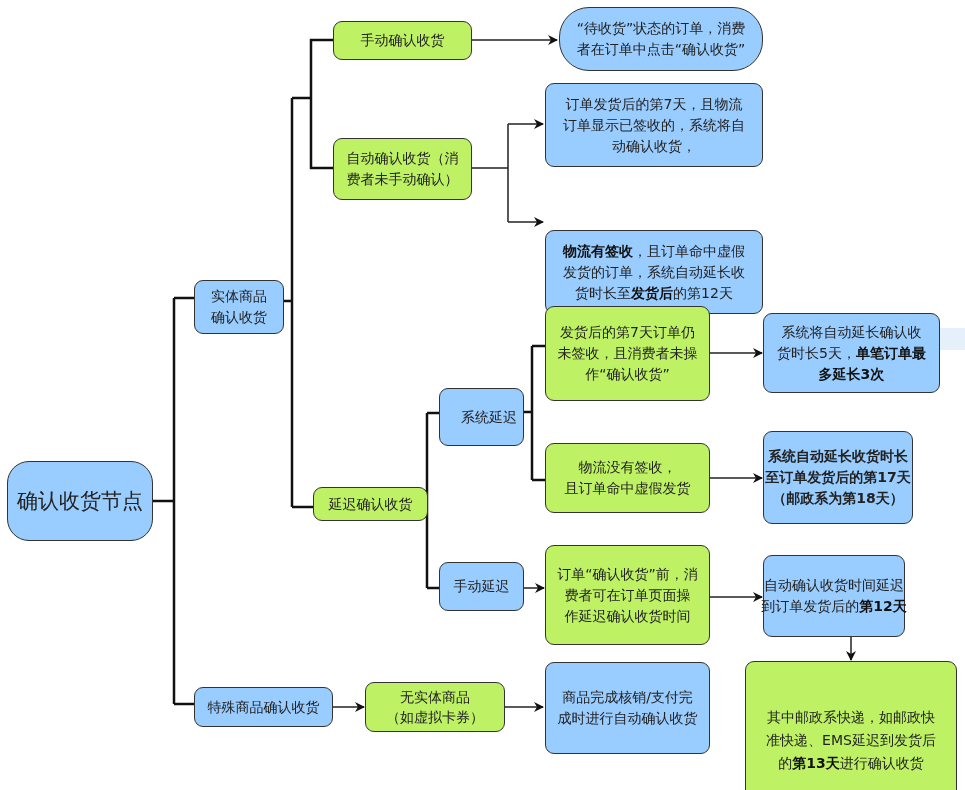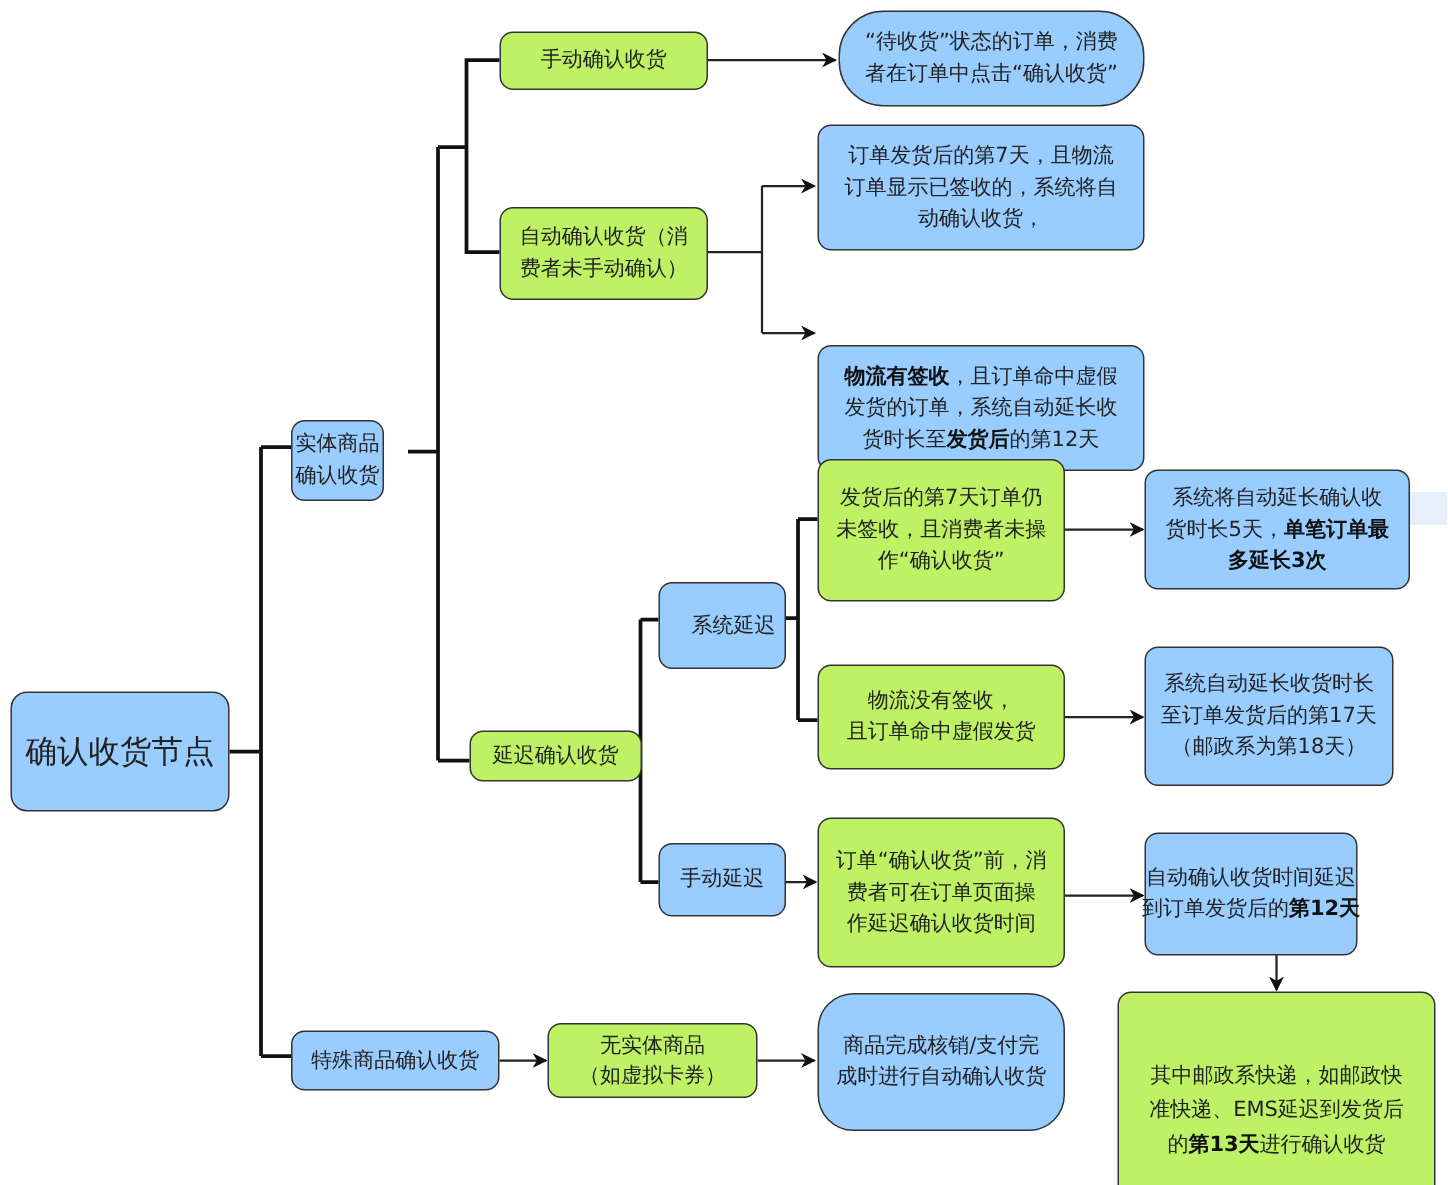--- a/index.html
+++ b/index.html
@@ -5,21 +5,21 @@
   html, body { margin:0; padding:0; background:#ffffff; }
   body { width:965px; height:790px; position:relative; overflow:hidden;
          font-family:"DejaVu Sans", "Liberation Sans", sans-serif; color:#222; }
   svg.wires { position:absolute; left:0; top:0; width:965px; height:790px; }
   .node { position:absolute; box-sizing:border-box; border:1.5px solid #333;
           border-radius:9px; display:flex; align-items:center; justify-content:center;
           text-align:center; font-size:14px; line-height:21px; padding:2px 6px; }
   .blue { background:#99ccff; }
   .white { background:#bef264; }
   .node b { font-weight:bold; color:#111; }
-  .root { font-size:21px; border-radius:11px; }
+  .root { font-size:21px; border-radius:22px; }
   .line { display:block; white-space:nowrap; }
   .ghost { position:absolute; left:930px; top:328px; width:35px; height:22px; background:#e6f0fb; }
 </style>
 </head>
 <body>
 
 <div class="ghost"></div>
 
 <svg class="wires" viewBox="0 0 965 790">
   <defs>
@@ -49,21 +49,21 @@
     <path d="M851,636 V660" marker-end="url(#arr)"></path>
     <path d="M333,707 H364" marker-end="url(#arr)"></path>
     <path d="M505,707 H543" marker-end="url(#arr)"></path>
   </g>
 </svg>
 
 <div class="node blue root" style="left:7px;top:461px;width:146px;height:80px;">
   <span>确认收货节点</span>
 </div>
 
-<div class="node blue" style="left:194px;top:280px;width:62px;height:54px;font-size:14px;line-height:21px;">
+<div class="node blue" style="left:194px;top:280px;width:90px;height:54px;font-size:14px;line-height:21px;">
   <div>
     <span class="line">实体商品</span>
     <span class="line">确认收货</span>
   </div>
 </div>
 
 <div class="node white" style="left:333px;top:21px;width:139px;height:39px;">
   <span>手动确认收货</span>
 </div>
 <div class="node blue" style="left:559px;top:7px;width:204px;height:64px;border-radius:30px;">
@@ -114,21 +114,21 @@
     <span class="line"><span>货时长5天，</span><b>单笔订单最</b></span>
     <span class="line"><b>多延长3次</b></span>
   </div>
 </div>
 <div class="node white" style="left:545px;top:443px;width:165px;height:70px;">
   <div>
     <span class="line">物流没有签收，</span>
     <span class="line">且订单命中虚假发货</span>
   </div>
 </div>
-<div class="node blue" style="left:763px;top:431px;width:166px;height:93px;">
+<div class="node blue" style="left:763px;top:431px;width:150px;height:93px;font-weight:bold;">
   <div>
     <span class="line">系统自动延长收货时长</span>
     <span class="line">至订单发货后的第17天</span>
     <span class="line">（邮政系为第18天）</span>
   </div>
 </div>
 
 <div class="node blue" style="left:439px;top:562px;width:85px;height:49px;">
   <span>手动延迟</span>
 </div>
@@ -155,18 +155,18 @@
 
 <div class="node blue" style="left:194px;top:687px;width:139px;height:40px;">
   <span>特殊商品确认收货</span>
 </div>
 <div class="node white" style="left:365px;top:682px;width:140px;height:50px;line-height:20px;">
   <div>
     <span class="line">无实体商品</span>
     <span class="line">（如虚拟卡券）</span>
   </div>
 </div>
-<div class="node blue" style="left:545px;top:662px;width:165px;height:92px;border-radius:24px;">
+<div class="node blue" style="left:545px;top:662px;width:165px;height:92px;">
   <div>
     <span class="line">商品完成核销/支付完</span>
     <span class="line">成时进行自动确认收货</span>
   </div>
 </div>
 
 </body></html>

